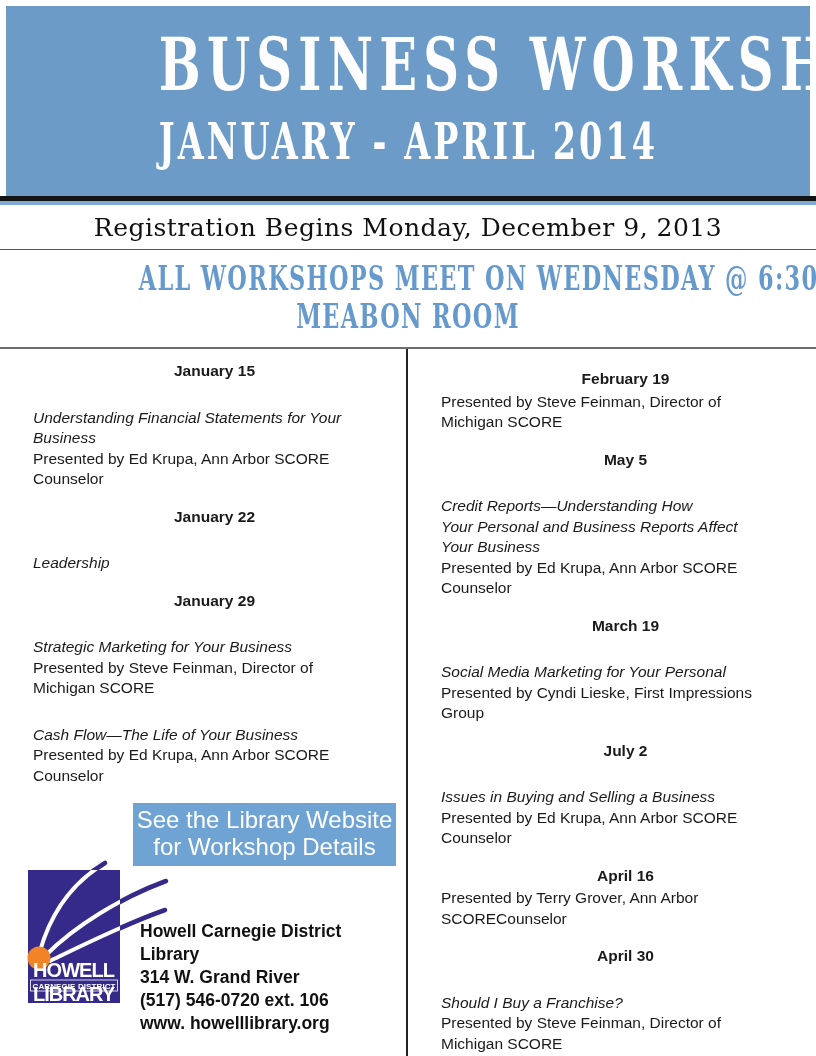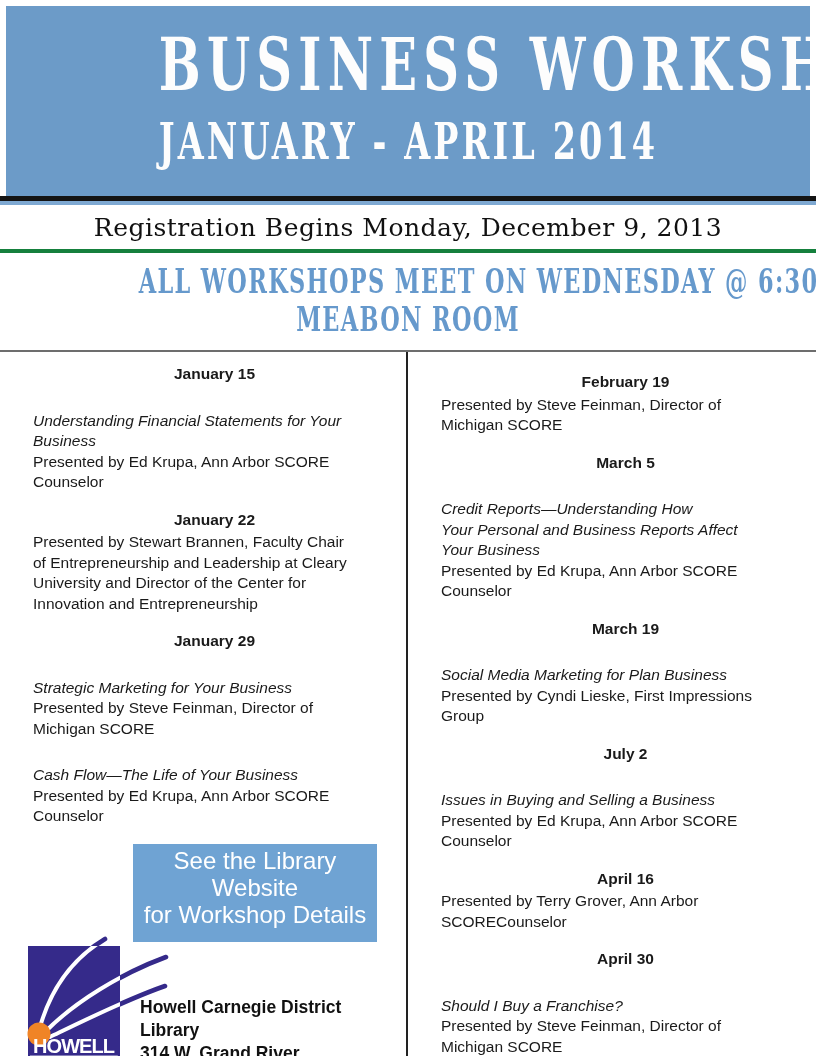--- a/index.html
+++ b/index.html
@@ -24,21 +24,21 @@
   }
   .title2 {
     font-size:54px; letter-spacing:5px; line-height:62px;
     transform:scale(0.62,0.95); transform-origin:50% 50%;
   }
   .rule-black { height:5px; background:#141414; }
   .rule-blue  { height:4px; background:#7FA9D2; }
   
   .reg-band {
     padding:8px 0 7px 0; text-align:center;
-    border-bottom:4px solid #15803d; background:#fff;
+    border-bottom:1px solid #15803d; background:#fff;
   }
   .reg-text {
     font-family:"DejaVu Serif", serif; font-size:25px; color:#111;
     letter-spacing:0.5px;
   }
   
   .meeting-band {
     padding:9px 0 12px 0; text-align:center;
     border-bottom:2px solid #6d6d6d;
   }
@@ -50,22 +50,22 @@
   
   .columns { display:flex; align-items:stretch; min-height:676px; }
   .col-left  { width:408px; border-right:2px solid #222; padding:12px 10px 0 33px; }
   .col-right { flex:1; padding:20px 6px 0 33px; }
   .workshop { font-size:15.5px; line-height:20.5px; margin-bottom:17px; }
   .w-date  { font-weight:bold; margin-bottom:2px;text-align:center; }
   .w-title { font-style:italic; white-space:pre-line;margin-top:26px; }
   .w-presenter { white-space:pre-line; }
   
   .callout {
-    margin:4px 0 0 100px; width:244px; background:#6FA3D3; color:#ffffff;
-    text-align:center; font-size:24px; line-height:27px; padding:3px 0 14px 0;
+    margin:4px 0 0 100px; width:263px; background:#6FA3D3; color:#ffffff;
+    text-align:center; font-size:24px; line-height:27px; padding:3px 0 6px 0;
   }
   
   .logo-row { display:flex; margin-top:-10px; margin-left:-13px; position:relative; }
   .logo-svg { width:150px; height:152px; flex:none; }
   .contact {
     margin-left:-30px; padding-top:64px; font-weight:bold;
     font-size:17.5px; line-height:23px; color:#111; white-space:pre-line;
   }
 </style>
 </head>
@@ -96,24 +96,21 @@
       <div class="workshop">
         <div class="w-date">January 15</div>
         <div class="w-title">Understanding Financial Statements for Your
 Business</div>
         <div class="w-presenter">Presented by Ed Krupa, Ann Arbor SCORE
 Counselor</div>
       </div>
 
       <div class="workshop">
         <div class="w-date">January 22</div>
-        <div class="w-presenter">Presented by Stewart Brannen, Faculty Chair
-of Entrepreneurship and Leadership at Cleary
-University and Director of the Center for
-Innovation and Entrepreneurship</div>
+        <div class="w-title">Leadership</div>
       </div>
 
       <div class="workshop">
         <div class="w-date">January 29</div>
         <div class="w-title">Strategic Marketing for Your Business</div>
         <div class="w-presenter">Presented by Steve Feinman, Director of
 Michigan SCORE</div>
       </div>
 
       <div class="workshop">
@@ -166,31 +163,31 @@
 
     <div class="col-right">
 
       <div class="workshop">
         <div class="w-date">February 19</div>
         <div class="w-presenter">Presented by Steve Feinman, Director of
 Michigan SCORE</div>
       </div>
 
       <div class="workshop">
-        <div class="w-date">March 5</div>
+        <div class="w-date">May 5</div>
         <div class="w-title">Credit Reports—Understanding How
 Your Personal and Business Reports Affect
 Your Business</div>
         <div class="w-presenter">Presented by Ed Krupa, Ann Arbor SCORE
 Counselor</div>
       </div>
 
       <div class="workshop">
         <div class="w-date">March 19</div>
-        <div class="w-title">Social Media Marketing for Plan Business</div>
+        <div class="w-title">Social Media Marketing for Your Personal</div>
         <div class="w-presenter">Presented by Cyndi Lieske, First Impressions
 Group</div>
       </div>
 
       <div class="workshop">
         <div class="w-date">July 2</div>
         <div class="w-title">Issues in Buying and Selling a Business</div>
         <div class="w-presenter">Presented by Ed Krupa, Ann Arbor SCORE
 Counselor</div>
       </div>

